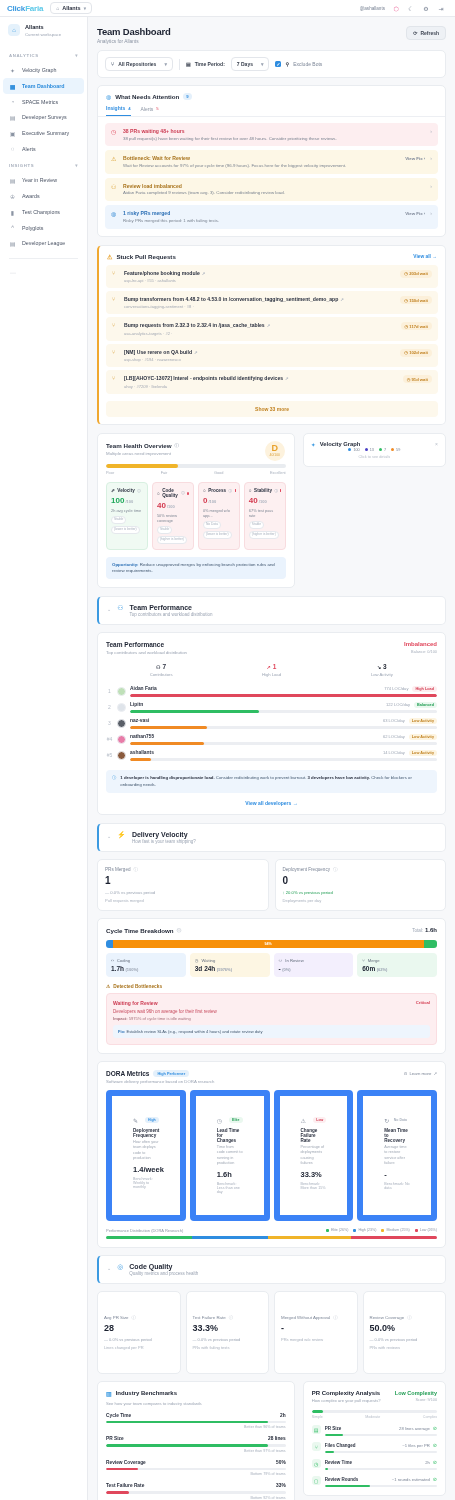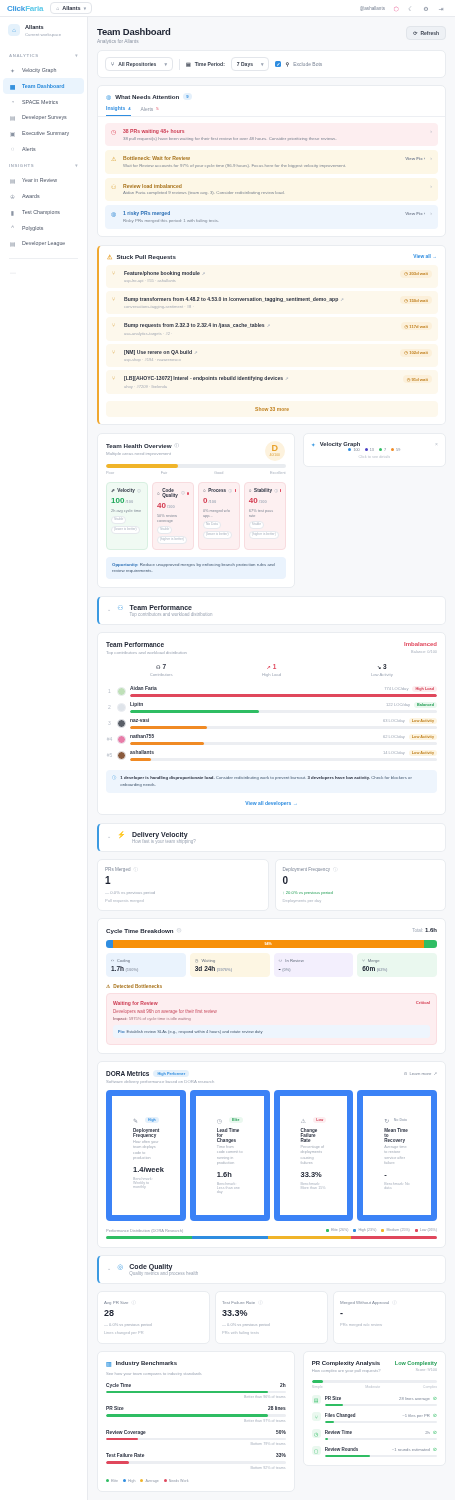--- a/index.html
+++ b/index.html
@@ -260,21 +260,21 @@
   .dc-d { font-size:3.8px; color:#a0a8b4; margin-top:2px; line-height:1.35;}
   .dc-v { font-size:7.5px; font-weight:700; color:#1b2130; margin-top:4px;}
   .dc-b { font-size:3.7px; color:#a8b0bd; margin-top:3px;}
   .perf-l { font-size:4px; color:#8c95a4; margin-top:7px; display:flex; align-items:center;}
   .perf-leg { margin-left:auto; display:flex; gap:5px;}
   .perf-leg span{display:flex;align-items:center;gap:2px; font-size:3.6px; color:#8c95a4;}
   .perf-bar { display:flex; height:3px; border-radius:2px; overflow:hidden; margin-top:3px;}
 
   
   .cq4 { display:flex; gap:5px; margin-bottom:7px;}
-  .cqc { flex:1; padding:8px 6px; min-width:0;}
+  .cqc { flex:1; padding:23px 6px; min-width:0;}
   .cqc-l { font-size:4.4px; color:#7b8596; display:flex; gap:3px; align-items:center;}
   .cqc-v { font-size:9px; font-weight:700; color:#1b2130; margin-top:3px;}
   .cqc-d { font-size:4px; color:#9aa3b2; margin-top:4px;}
   .cqc-f { font-size:4px; color:#a8b0bd; margin-top:2.5px;}
 
   
   .bm { padding:8px; }
   .bm-t { font-size:6px; font-weight:700; color:#1b2130; display:flex; gap:4px; align-items:center;}
   .bm-s { font-size:4.2px; color:#9aa3b2; margin-top:4px;}
   .bm-item { margin-top:7px;}
@@ -1014,20 +1014,29 @@
           </div>
           <div class="card cqc">
             <div class="cqc-l">
               <span>Merged Without Approval</span>
               <span style="color: rgb(196, 202, 211);">ⓘ</span>
             </div>
             <div class="cqc-v">-</div>
             <div class="cqc-d"></div>
             <div class="cqc-f">PRs merged w/o review</div>
           </div>
+          <div class="card cqc">
+            <div class="cqc-l">
+              <span>Review Coverage</span>
+              <span style="color: rgb(196, 202, 211);">ⓘ</span>
+            </div>
+            <div class="cqc-v">50.0%</div>
+            <div class="cqc-d">— 0.0% vs previous period</div>
+            <div class="cqc-f">PRs with reviews</div>
+          </div>
         </div>
 
       <div class="row2">
         <div class="col-a card bm">
           <div class="bm-t">
             <span style="color:#3b9ae1">▥</span>
             <span>Industry Benchmarks</span>
           </div>
           <div class="bm-s">See how your team compares to industry standards</div>
           <div id="bm-items">

